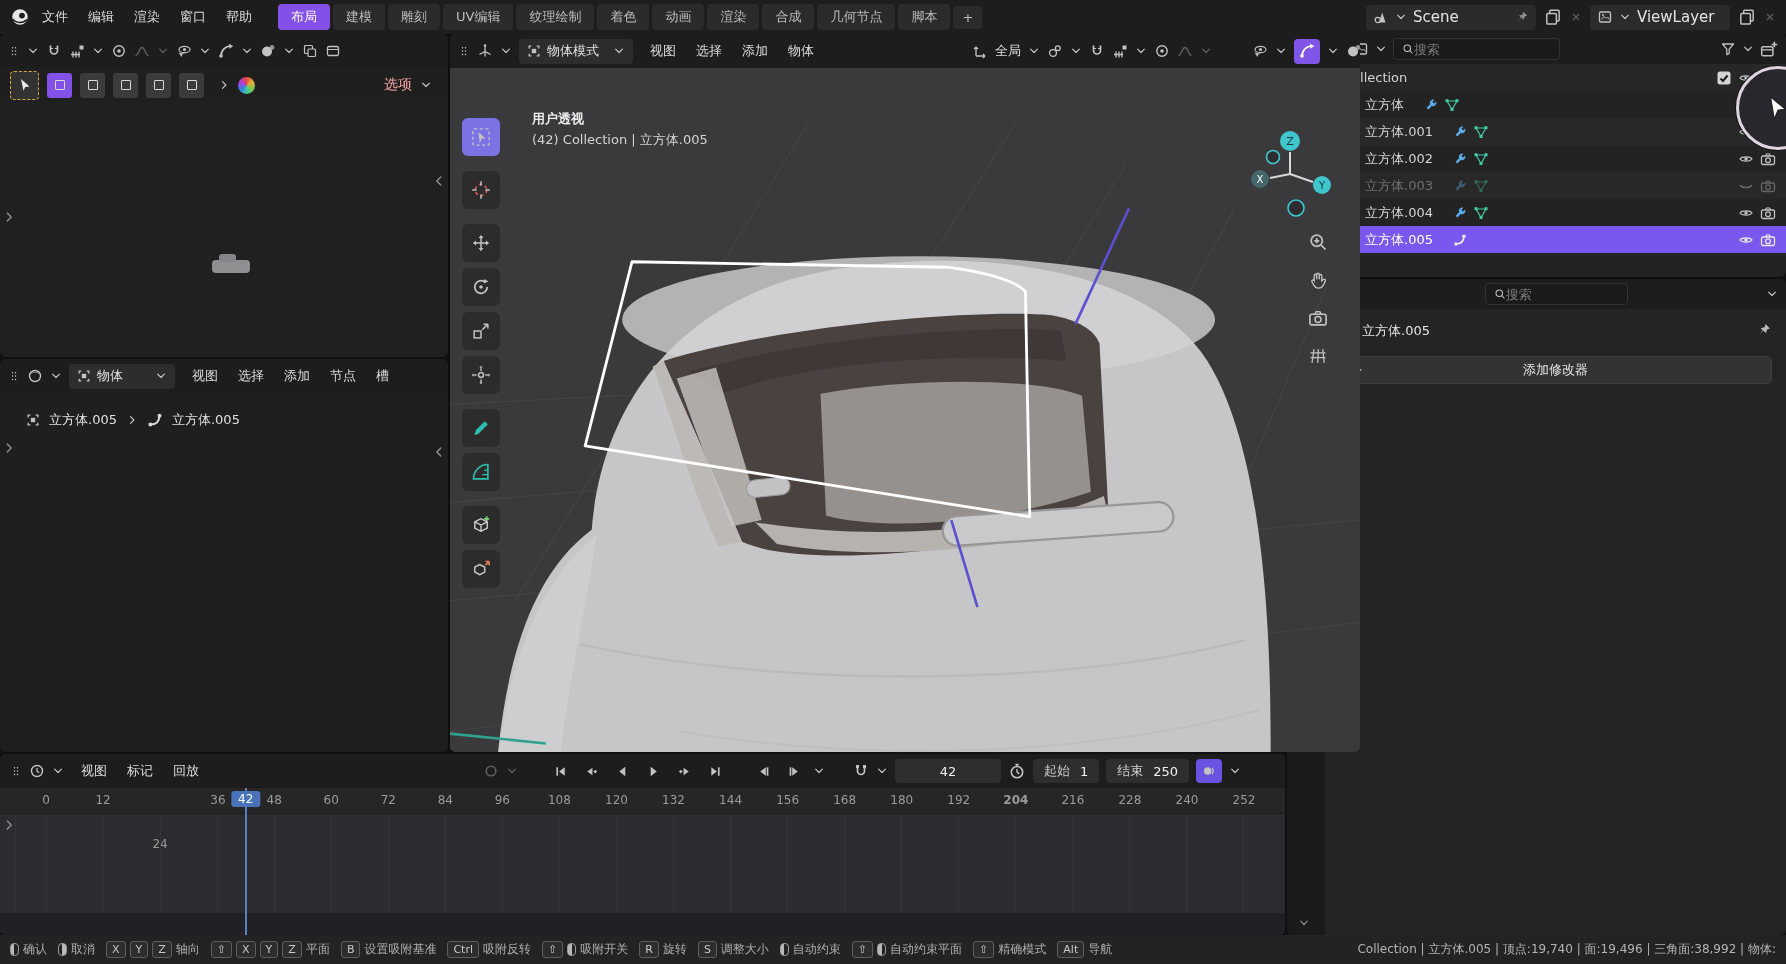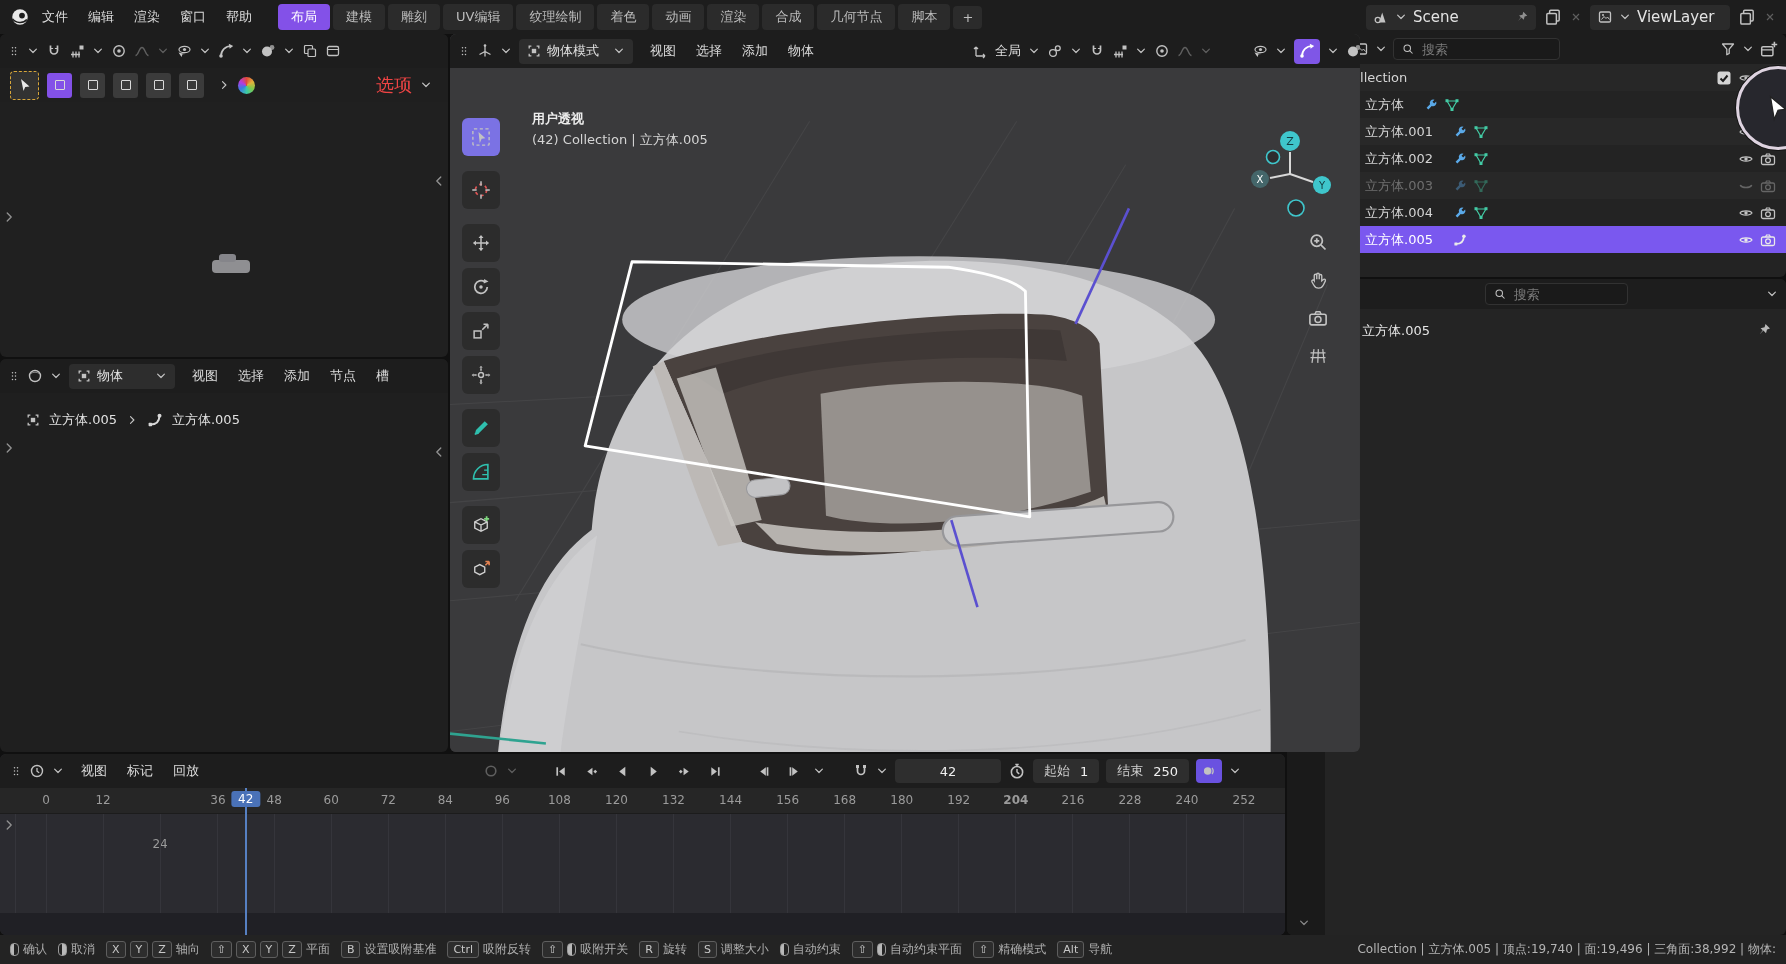--- a/index.html
+++ b/index.html
@@ -50,21 +50,21 @@
 .tool-btn .ic{width:20px;height:20px}
 .tool-btn.active{background:#7b72e4;color:#fff}
 .tool-gap{margin-top:9px}
 #nav-gizmo{position:absolute;top:94px;right:24px;width:92px;height:92px;z-index:2}
 #vp-sidebtns{position:absolute;right:30px;top:196px;display:flex;flex-direction:column;gap:14px;z-index:2}
 .vp-sbtn{width:24px;height:24px;color:#d2d2d2;display:grid;place-items:center}
 
 #right-col{left:1287px;top:34px;width:499px;height:901px}
 #outliner{position:absolute;left:0;top:0;width:499px;height:243px;background:#232323;border-radius:6px;overflow:hidden}
 .out-header{height:30px;background:#1d1d1d;display:flex;align-items:center;padding:0 8px;gap:6px}
-.searchbox{display:flex;align-items:center;gap:8px;background:#1a1a1a;border:1px solid #323232;border-radius:4px;height:22px;padding:0 8px;flex:1;max-width:230px}
+.searchbox{display:flex;align-items:center;gap:0;background:#1a1a1a;border:1px solid #323232;border-radius:4px;height:22px;padding:0 8px;flex:1;max-width:230px}
 .searchbox input{background:transparent;border:0;outline:0;color:#cfcfcf;font-size:13px;width:100%;font-family:inherit}
 .searchbox input::placeholder{color:#7c7c7c}
 #outliner-rows{font-size:13px}
 .out-row{height:27px;display:flex;align-items:center;gap:6px;padding:0 10px 0 0}
 .out-row .label{color:#d4d4d4;white-space:nowrap}
 .out-row.alt{background:#282828}
 .out-row.collection{background:#272727}
 .out-row.selected{background:#7a58ef}
 .out-row.selected .label{color:#fff}
 .out-row.selected .ic{color:#eaeaea}
@@ -324,21 +324,21 @@
     <div class="selsq">
         <i></i>
       </div>
     <span class="ic s12" style="margin-left:6px">
         <svg viewBox="0 0 16 16" fill="none">
           <path d="M6 3.5L10.5 8L6 12.5" stroke="currentColor" stroke-width="1.6" stroke-linecap="round" stroke-linejoin="round"></path>
         </svg>
       </span>
     <span class="colorball"></span>
     <span class="hspace"></span>
-    <span style="font-size:18px;color:#ef4444">选项</span>
+    <span style="font-size:14px;color:#fca5a5">选项</span>
     <span class="ic s12" style="margin-right:6px">
         <svg viewBox="0 0 16 16" fill="none">
           <path d="M3.5 5.5L8 10l4.5-4.5" stroke="currentColor" stroke-width="1.6" stroke-linecap="round" stroke-linejoin="round"></path>
         </svg>
       </span>
   </div>
   <div id="uv-canvas">
     <div class="mini-car"></div>
     <span class="edge-chev ic" style="left:2px;top:108px">
         <svg viewBox="0 0 16 16" fill="none">
@@ -1251,20 +1251,28 @@
                 <rect x="5.5" y="5.5" width="5" height="5" fill="currentColor"></rect>
               </svg>
             </span>
           <span>立方体.005</span>
         </div>
         <span class="ic" id="prop-pin">
             <svg viewBox="0 0 16 16" fill="none">
               <path d="M9.5 2l4.5 4.5-3 .9-1 3.8-2.6-2.6L3.5 12.5l3.2-4.2L4.6 6.2l4-.9z" fill="currentColor"></path>
             </svg>
           </span>
+        <div class="add-mod-btn">
+          <span class="ic s14">
+              <svg viewBox="0 0 16 16" fill="none">
+                <path d="M8 3v10M3 8h10" stroke="currentColor" stroke-width="1.6"></path>
+              </svg>
+            </span>
+          <span>添加修改器</span>
+        </div>
       </div>
     </div>
     <span class="ic s12" id="prop-overflow">
         <svg viewBox="0 0 16 16" fill="none">
           <path d="M3.5 5.5L8 10l4.5-4.5" stroke="currentColor" stroke-width="1.6" stroke-linecap="round" stroke-linejoin="round"></path>
         </svg>
       </span>
   </div>
   <div id="cursor-overlay">
     <svg viewBox="0 0 24 24" width="30" height="30">

